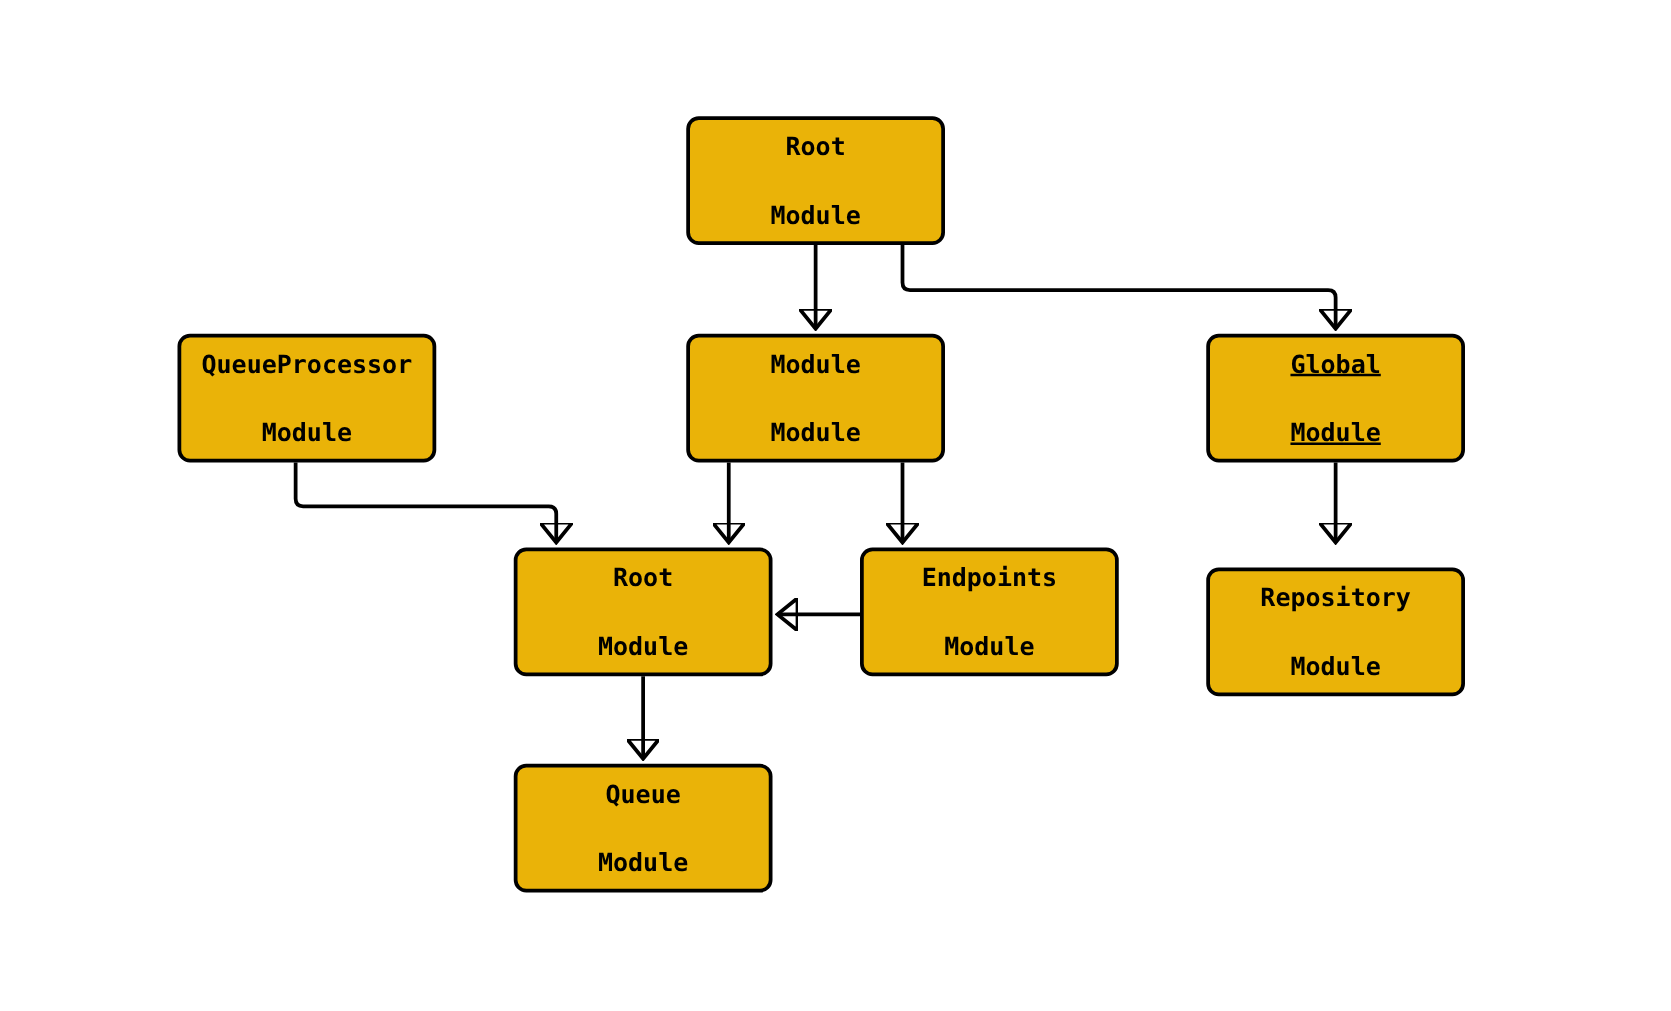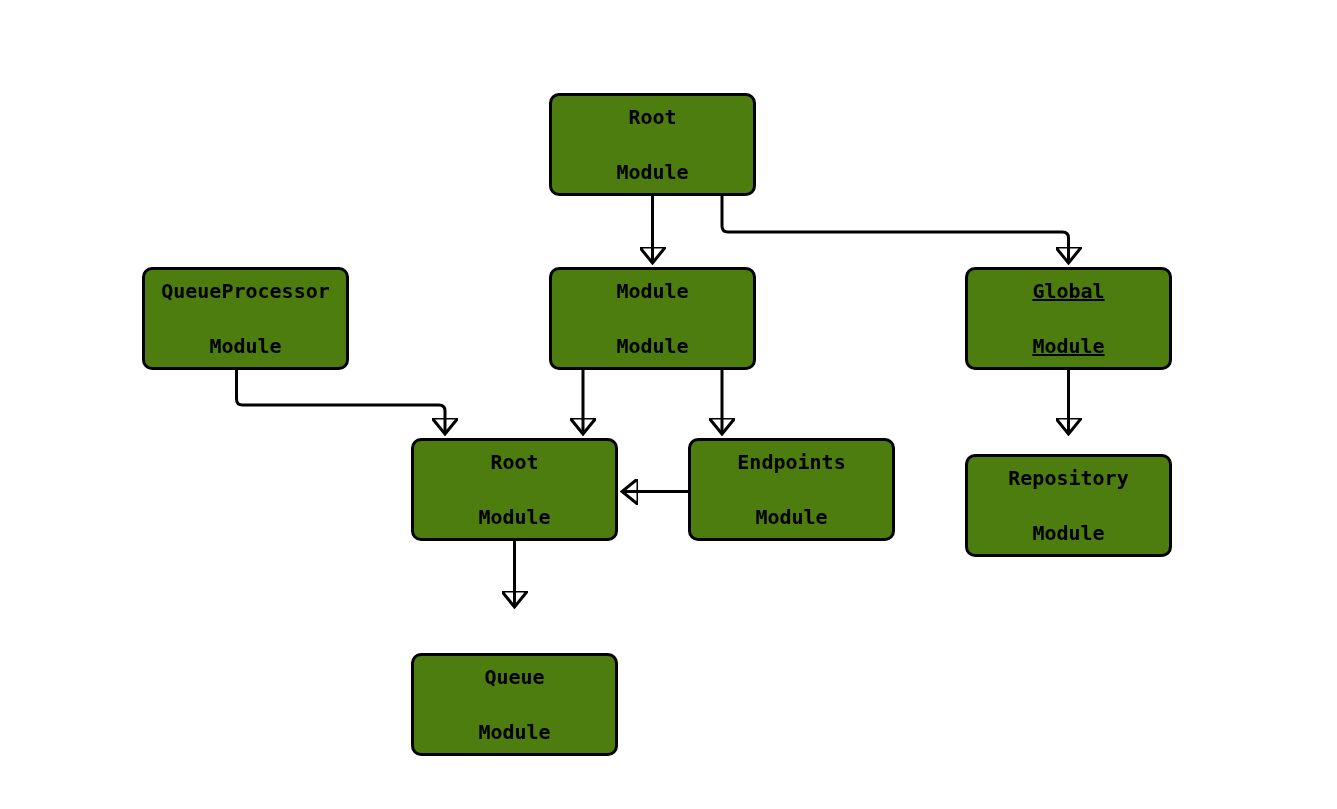--- a/index.html
+++ b/index.html
@@ -26,21 +26,21 @@
     fill: none;
     stroke: #000000;
     stroke-width: 3;
   }
   .node {
     position: absolute;
     width: 201px;
     height: 97px;
     border: 3px solid #000000;
     border-radius: 10px;
-    background: #4d7c0f;
+    background: #eab308;
     display: flex;
     flex-direction: column;
     align-items: center;
     justify-content: center;
     text-align: center;
     gap: 33px;
   }
   .node .line {
     font-size: 20px;
     line-height: 22px;
@@ -49,21 +49,21 @@
     white-space: nowrap;
   }
   
   .pos-root          { left: 549px;  top: 93px;  }
   .pos-queueprocessor{ left: 142px;  top: 267px; }
   .pos-server        { left: 549px;  top: 267px; }
   .pos-global        { left: 965px;  top: 267px; text-decoration: underline; }
   .pos-core          { left: 411px;  top: 438px; }
   .pos-endpoints     { left: 688px;  top: 438px; align-items: center; }
   .pos-repository    { left: 965px;  top: 438px; margin-top: 16px; }
-  .pos-queue         { left: 411px;  top: 611px; margin-top: 42px; }
+  .pos-queue         { left: 411px;  top: 611px; }
 </style>
 </head>
 <body>
 
 <div class="canvas">
 
   <svg class="edges-layer" width="1337" height="809" viewBox="0 0 1337 809" xmlns="http://www.w3.org/2000/svg">
     <defs>
       <marker id="arrowhead" markerUnits="userSpaceOnUse" markerWidth="18" markerHeight="26" refX="16" refY="13" orient="auto">
         <path d="M0,0 L16,13 L0,26 Z" fill="#000000" stroke="none"></path>

